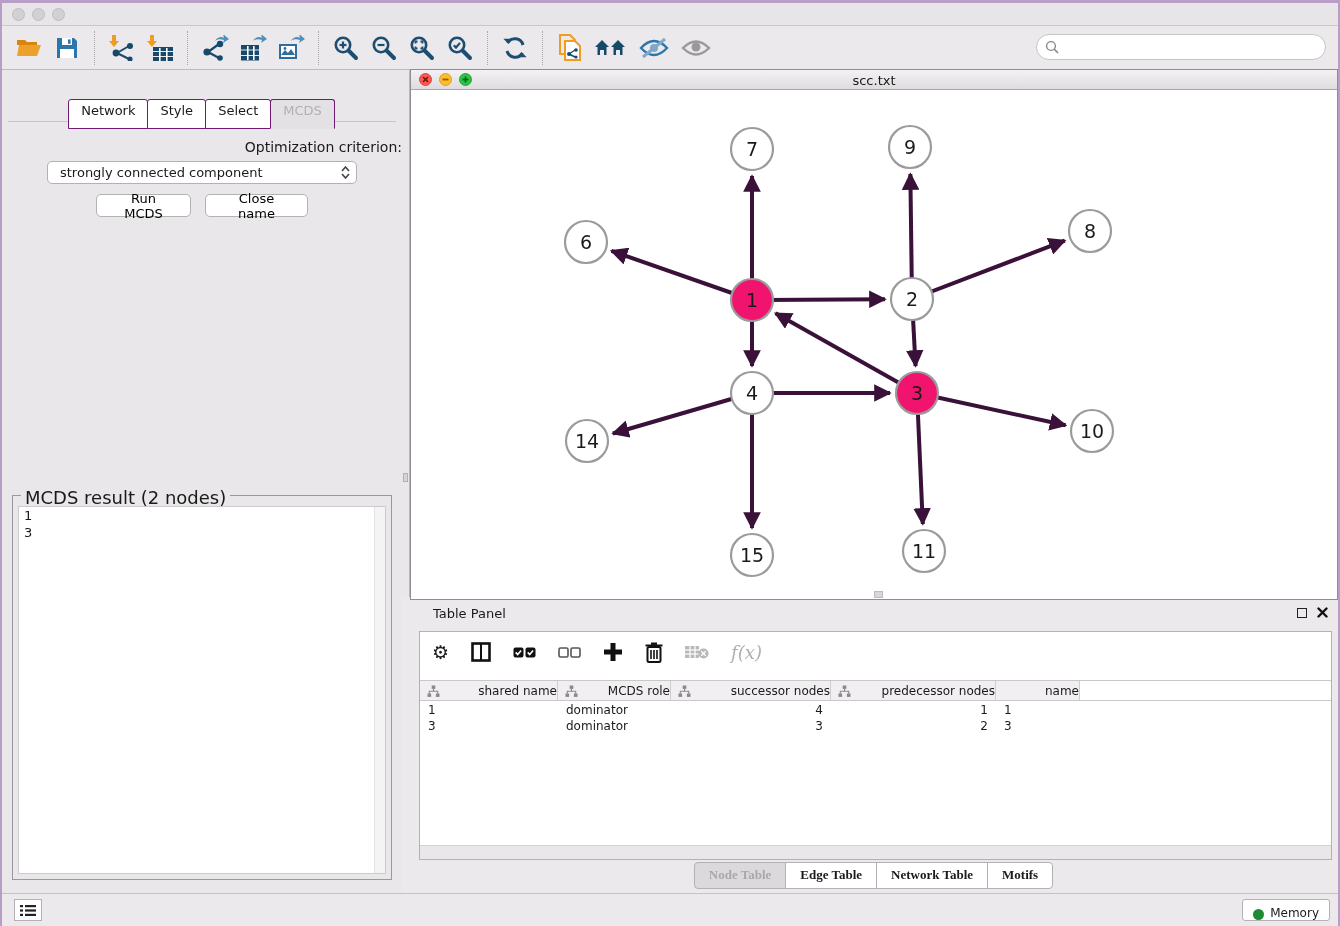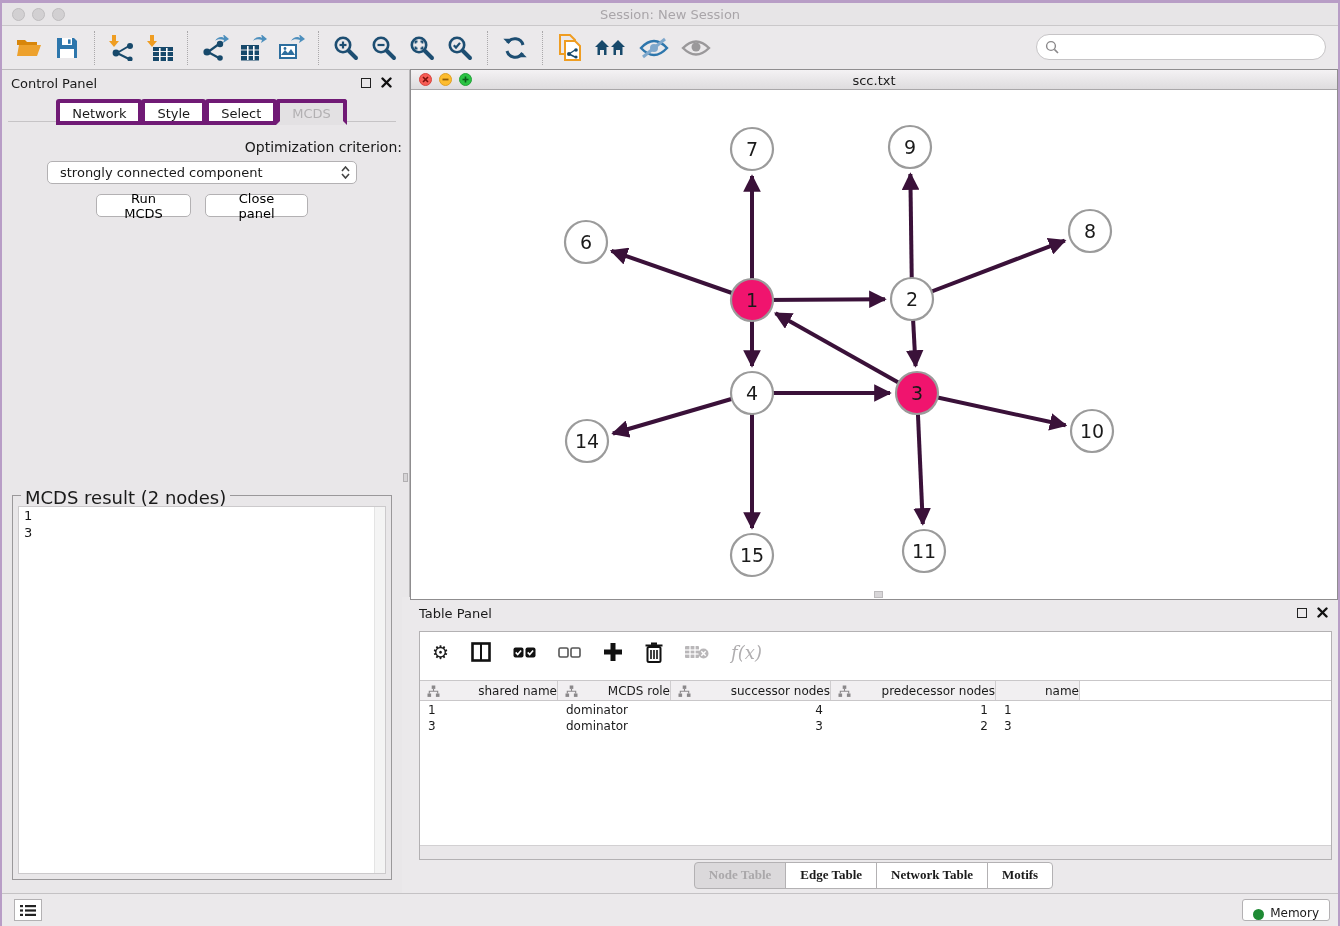--- a/index.html
+++ b/index.html
@@ -20,21 +20,21 @@
   .searchbox { position:absolute; right:12px; top:8px; width:290px; height:26px; background:#fff; border:1px solid #c6c4c6; border-radius:13px; display:flex; align-items:center; padding-left:8px; }
   .searchbox input { border:none; outline:none; flex:1; font-size:13px; background:transparent; margin-left:5px; font-family:inherit; }
 
   
   .control-panel { position:absolute; left:0; top:67px; width:400px; bottom:33px; background:#e9e7e9; }
   .panel-head { position:absolute; left:0; right:0; top:0; height:26px; }
   .panel-title { position:absolute; left:9px; top:6px; font-size:13px; color:#1a1a1a; }
   .float-ico { width:10px; height:10px; border:1.5px solid #222; display:inline-block; }
   .panel-btns { position:absolute; right:10px; top:7px; display:flex; gap:10px; align-items:center; }
   .tabs-row { position:absolute; top:29px; left:0; right:0; display:flex; justify-content:center; }
-  .tabs-row .tab { border:4px solid #701a75; background:#fff; padding:3px 12px 0; font-size:13px; margin-left:-1px; border-radius:3px 3px 0 0; }
+  .tabs-row .tab { border:1px solid #701a75; background:#fff; padding:3px 12px 10px; font-size:13px; margin-left:-1px; border-radius:3px 3px 0 0; }
   .tabs-row .tab.active { background:#e3e1e3; color:#b2b0b2; border-bottom-color:#e3e1e3; }
   .cp-box-line { position:absolute; left:6px; right:6px; top:51px; border-top:1px solid #c6c4c6; }
   .opt-label { position:absolute; top:69px; left:0; right:0; text-align:right; font-size:14px; }
   .select { position:absolute; left:45px; top:91px; width:310px; height:23px; background:#fff; border:1px solid #b3b1b3; border-radius:5px; display:flex; align-items:center; padding:0 6px 0 12px; font-size:13px; }
   .select .chevrons { margin-left:auto; display:flex; flex-direction:column; gap:1px; }
   .pushbtn { position:absolute; height:23px; background:#fff; border:1px solid #b3b1b3; border-radius:5px; font-size:13px; font-family:inherit; padding:0 14px; display:flex; align-items:center; justify-content:center; }
   .fieldset { position:absolute; left:10px; top:425px; width:380px; height:385px; border:1px solid #9a989a; }
   .fieldset-legend { position:absolute; top:-9px; left:8px; background:#e9e7e9; padding:0 4px; font-size:18px; }
   .fieldset-inner { position:absolute; left:5px; right:5px; top:10px; bottom:5px; background:#fff; border:1px solid #cccacc; }
   .fieldset-scroll { position:absolute; right:0; top:0; bottom:0; width:11px; background:#f4f4f4; border-left:1px solid #e4e4e4; }
@@ -48,21 +48,21 @@
   .net-window { position:absolute; left:408px; top:66px; right:0; height:531px; border:1px solid #8f8d8f; background:#0f766e; }
   .net-head { position:absolute; left:0; right:0; top:0; height:20px; background:linear-gradient(#f4f2f4,#dedcde); border-bottom:1px solid #a9a7a9; }
   .net-title { position:absolute; left:0; right:0; top:3px; text-align:center; font-size:13px; color:#1a1a1a; }
   .tl { position:absolute; top:3px; width:13px; height:13px; border-radius:50%; display:flex; align-items:center; justify-content:center; }
   .tl svg { display:block; }
   .net-canvas { position:absolute; left:0; right:0; top:20px; bottom:0; background:#fff; overflow:hidden; }
   .net-hscroll { position:absolute; left:50%; bottom:1px; width:9px; height:7px; background:#d8d6d8; border:1px solid #bdbbbd; }
 
   
   .table-panel { position:absolute; left:408px; top:597px; right:0; bottom:33px; background:#ebe9eb; }
-  .tp-head { position:absolute; left:0; right:0; top:0; height:26px; }
+  .tp-head { position:absolute; left:14px; right:0; top:0; height:26px; }
   .tp-box { position:absolute; left:9px; right:6px; top:31px; bottom:33px; background:#fff; border:1px solid #b3b1b3; }
   .tp-toolbar { position:absolute; left:0; right:0; top:0; height:40px; display:flex; align-items:center; padding-left:12px; gap:22px; }
   .tp-grid-head { position:absolute; left:0; right:0; top:48px; height:21px; display:flex; border-top:1px solid #c9c7c9; border-bottom:1px solid #c9c7c9; font-size:12px; }
   .col-head { background:#f1eff1; border-right:1px solid #cfcdcf; display:flex; align-items:center; justify-content:flex-end; gap:6px; position:relative; }
   .col-head .tree-ico { position:absolute; left:7px; top:4px; }
   .tp-row { display:flex; font-size:12px; height:16px; line-height:16px; }
   .tp-rows { position:absolute; left:0; right:0; top:70px; }
   .cell { padding:0 8px; white-space:nowrap; overflow:hidden; }
   .tp-bottom-strip { position:absolute; left:0; right:0; bottom:0; height:14px; background:#e9e7e9; border-top:1px solid #d2d0d2; }
   .tp-tabs { position:absolute; left:0; right:0; bottom:4px; display:flex; justify-content:center; }
@@ -82,21 +82,20 @@
 </style>
 </head>
 <body>
 
 <div class="window">
 
   <div class="titlebar">
     <div class="traffic gray" style="left:10px"></div>
     <div class="traffic gray" style="left:30px"></div>
     <div class="traffic gray" style="left:50px"></div>
-    <div class="titlebar-title">Session: New Session</div>
   </div>
 
   <div class="toolbar">
     <div class="tbtn">
       <svg width="26" height="22" viewBox="0 0 26 22">
           <path d="M1 3h8l2 2h10v3H1z" fill="#d8860b"></path>
           <path d="M3 8h22l-4 11H1z" fill="#eda12d"></path>
         </svg>
     </div>
     <div class="tbtn">
@@ -247,53 +246,41 @@
     <div class="searchbox">
       <svg width="14" height="14" viewBox="0 0 14 14">
           <circle cx="6" cy="6" r="4.4" fill="none" stroke="#8a888a" stroke-width="1.4"></circle>
           <line x1="9.4" y1="9.4" x2="13" y2="13" stroke="#8a888a" stroke-width="1.6"></line>
         </svg>
       <input type="text" placeholder="" style="">
     </div>
   </div>
 
   <div class="control-panel">
-    <div class="panel-head">
-      <span class="panel-title">Control Panel</span>
-      <span class="panel-btns">
-        <span class="float-ico"></span>
-        <svg width="11" height="11" viewBox="0 0 11 11">
-            <g stroke="#111" stroke-width="2.4" stroke-linecap="round">
-              <line x1="1.5" y1="1.5" x2="9.5" y2="9.5"></line>
-              <line x1="9.5" y1="1.5" x2="1.5" y2="9.5"></line>
-            </g>
-          </svg>
-      </span>
-    </div>
     <div class="cp-box-line"></div>
     <div class="tabs-row">
       <div class="tab">Network</div>
       <div class="tab">Style</div>
       <div class="tab">Select</div>
       <div class="tab active">MCDS</div>
     </div>
     <div class="opt-label">Optimization criterion:</div>
     <div class="select">
       <span>strongly connected component</span>
       <span class="chevrons">
         <svg width="9" height="6" viewBox="0 0 9 6">
             <path d="M1 5l3.5-4L8 5" fill="none" stroke="#444" stroke-width="1.6"></path>
           </svg>
         <svg width="9" height="6" viewBox="0 0 9 6">
             <path d="M1 1l3.5 4L8 1" fill="none" stroke="#444" stroke-width="1.6"></path>
           </svg>
       </span>
     </div>
     <button class="pushbtn" style="left:94px; top:124px; width:95px">Run MCDS</button>
-    <button class="pushbtn" style="left:203px; top:124px; width:103px">Close panel</button>
+    <button class="pushbtn" style="left:203px; top:124px; width:103px">Close name</button>
     <div class="fieldset">
       <span class="fieldset-legend">MCDS result (2 nodes)</span>
       <div class="fieldset-inner">
         <div class="result-line">1</div>
         <div class="result-line">3</div>
         <div class="fieldset-scroll"></div>
       </div>
     </div>
   </div>
 

